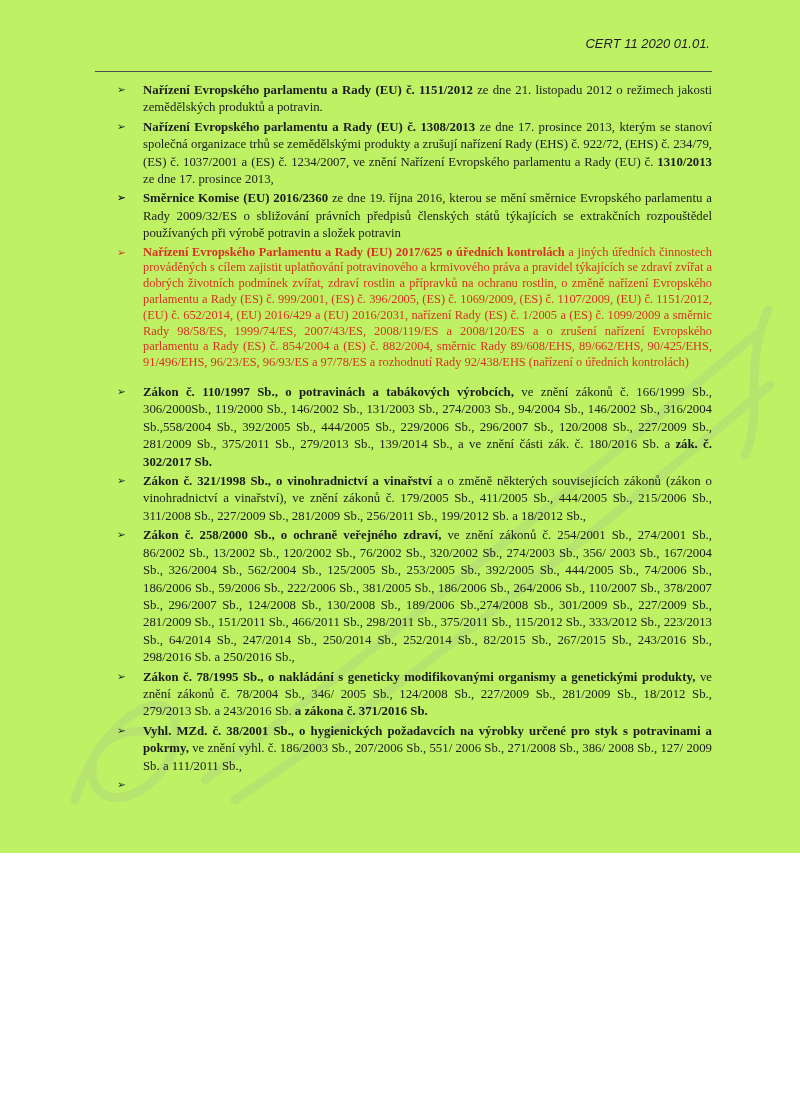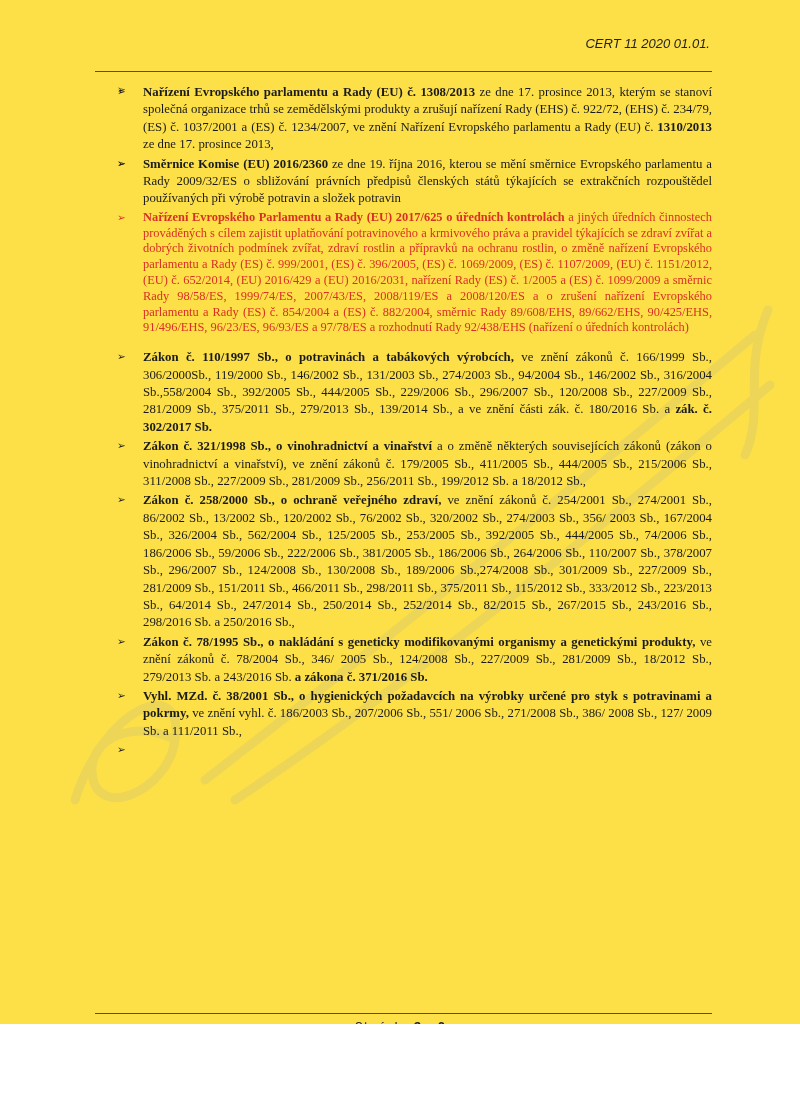--- a/index.html
+++ b/index.html
@@ -4,22 +4,22 @@
 <style>
   * { margin:0; padding:0; box-sizing:border-box; }
   html,body { width:800px; height:1100px; }
   body {
     font-family:"Liberation Serif", serif;
     background:#ffffff;
     color:#1b1b1d;
   }
   .page {
     position:relative;
-    width:800px; height:1024px;
-    background:#fde047;
+    width:800px; height:853px;
+    background:#bef264;
     overflow:hidden;
   }
   .watermark { position:absolute; top:0; left:0; pointer-events:none; z-index:0; }
   .doc-code {
     position:absolute; top:36px; right:90px;
     font-family:"Liberation Sans", sans-serif;
     font-style:italic; font-size:13px; color:#222;
     z-index:2;
   }
   .rule {
@@ -72,21 +72,21 @@
       <path d="M 235 800 C 400 690, 610 520, 770 385"></path>
       <path d="M 745 455 C 765 410, 742 370, 768 310"></path>
     </g>
   </svg>
 
   <div class="doc-code">CERT 11 2020 01.01.</div>
 
   <div class="rule top"></div>
 
   <div class="content">
-      <div class="item"><span class="bullet">➢</span></div>
+      <div class="item"><span class="bullet">➢</span><span><span class="b">Nařízení Evropského parlamentu a Rady (EU) č. 1151/2012</span><span> ze dne 21. listopadu 2012 o režimech jakosti zemědělských produktů a potravin.</span></span></div>
       <div class="item"><span class="bullet">➢</span><span><span class="b">Nařízení Evropského parlamentu a Rady (EU) č. 1308/2013</span><span> ze dne 17. prosince 2013, kterým se stanoví společná organizace trhů se zemědělskými produkty a zrušují nařízení Rady (EHS) č. 922/72, (EHS) č. 234/79, (ES) č. 1037/2001 a (ES) č. 1234/2007, ve znění Nařízení Evropského parlamentu a Rady (EU) č. </span><span class="b">1310/2013</span><span> ze dne 17. prosince 2013,</span></span></div>
       <div class="item"><span class="bullet">➢</span></div>
       <div class="item"><span class="bullet">➢</span><span><span class="b">Směrnice Komise (EU) 2016/2360</span><span> ze dne 19. října 2016, kterou se mění směrnice Evropského parlamentu a Rady 2009/32/ES o sbližování právních předpisů členských států týkajících se extrakčních rozpouštědel používaných při výrobě potravin a složek potravin</span></span></div>
       <div class="item red"><span class="bullet">➢</span><span><span class="b">Nařízení Evropského Parlamentu a Rady (EU) 2017/625 o úředních kontrolách</span><span> a jiných úředních činnostech prováděných s cílem zajistit uplatňování potravinového a krmivového práva a pravidel týkajících se zdraví zvířat a dobrých životních podmínek zvířat, zdraví rostlin a přípravků na ochranu rostlin, o změně nařízení Evropského parlamentu a Rady (ES) č. 999/2001, (ES) č. 396/2005, (ES) č. 1069/2009, (ES) č. 1107/2009, (EU) č. 1151/2012, (EU) č. 652/2014, (EU) 2016/429 a (EU) 2016/2031, nařízení Rady (ES) č. 1/2005 a (ES) č. 1099/2009 a směrnic Rady 98/58/ES, 1999/74/ES, 2007/43/ES, 2008/119/ES a 2008/120/ES a o zrušení nařízení Evropského parlamentu a Rady (ES) č. 854/2004 a (ES) č. 882/2004, směrnic Rady 89/608/EHS, 89/662/EHS, 90/425/EHS, 91/496/EHS, 96/23/ES, 96/93/ES a 97/78/ES a rozhodnutí Rady 92/438/EHS (nařízení o úředních kontrolách)</span></span></div>
       <div class="item gap"><span class="bullet">➢</span><span><span class="b">Zákon č. 110/1997 Sb., o potravinách a tabákových výrobcích,</span><span> ve znění zákonů č. 166/1999 Sb., 306/2000Sb., 119/2000 Sb., 146/2002 Sb., 131/2003 Sb., 274/2003 Sb., 94/2004 Sb., 146/2002 Sb., 316/2004 Sb.,558/2004 Sb., 392/2005 Sb., 444/2005 Sb., 229/2006 Sb., 296/2007 Sb., 120/2008 Sb., 227/2009 Sb., 281/2009 Sb., 375/2011 Sb., 279/2013 Sb., 139/2014 Sb., a ve znění části zák. č. 180/2016 Sb. a </span><span class="b">zák. č. 302/2017 Sb.</span></span></div>
       <div class="item"><span class="bullet">➢</span><span><span class="b">Zákon č. 321/1998 Sb., o vinohradnictví a vinařství</span><span> a o změně některých souvisejících zákonů (zákon o vinohradnictví a vinařství), ve znění zákonů č. 179/2005 Sb., 411/2005 Sb., 444/2005 Sb., 215/2006 Sb., 311/2008 Sb., 227/2009 Sb., 281/2009 Sb., 256/2011 Sb., 199/2012 Sb. a 18/2012 Sb.,</span></span></div>
       <div class="item"><span class="bullet">➢</span><span><span class="b">Zákon č. 258/2000 Sb., o ochraně veřejného zdraví,</span><span> ve znění zákonů č. 254/2001 Sb., 274/2001 Sb., 86/2002 Sb., 13/2002 Sb., 120/2002 Sb., 76/2002 Sb., 320/2002 Sb., 274/2003 Sb., 356/ 2003 Sb., 167/2004 Sb., 326/2004 Sb., 562/2004 Sb., 125/2005 Sb., 253/2005 Sb., 392/2005 Sb., 444/2005 Sb., 74/2006 Sb., 186/2006 Sb., 59/2006 Sb., 222/2006 Sb., 381/2005 Sb., 186/2006 Sb., 264/2006 Sb., 110/2007 Sb., 378/2007 Sb., 296/2007 Sb., 124/2008 Sb., 130/2008 Sb., 189/2006 Sb.,274/2008 Sb., 301/2009 Sb., 227/2009 Sb., 281/2009 Sb., 151/2011 Sb., 466/2011 Sb., 298/2011 Sb., 375/2011 Sb., 115/2012 Sb., 333/2012 Sb., 223/2013 Sb., 64/2014 Sb., 247/2014 Sb., 250/2014 Sb., 252/2014 Sb., 82/2015 Sb., 267/2015 Sb., 243/2016 Sb., 298/2016 Sb. a 250/2016 Sb.,</span></span></div>
       <div class="item"><span class="bullet">➢</span><span><span class="b">Zákon č. 78/1995 Sb., o nakládání s geneticky modifikovanými organismy a genetickými produkty,</span><span> ve znění zákonů č. 78/2004 Sb., 346/ 2005 Sb., 124/2008 Sb., 227/2009 Sb., 281/2009 Sb., 18/2012 Sb., 279/2013 Sb. a 243/2016 Sb. </span><span class="b">a zákona č. 371/2016 Sb.</span></span></div>
       <div class="item"><span class="bullet">➢</span><span><span class="b">Vyhl. MZd. č. 38/2001 Sb., o hygienických požadavcích na výrobky určené pro styk s potravinami a pokrmy,</span><span> ve znění vyhl. č. 186/2003 Sb., 207/2006 Sb., 551/ 2006 Sb., 271/2008 Sb., 386/ 2008 Sb., 127/ 2009 Sb. a 111/2011 Sb.,</span></span></div>
       <div class="item"><span class="bullet">➢</span></div>

